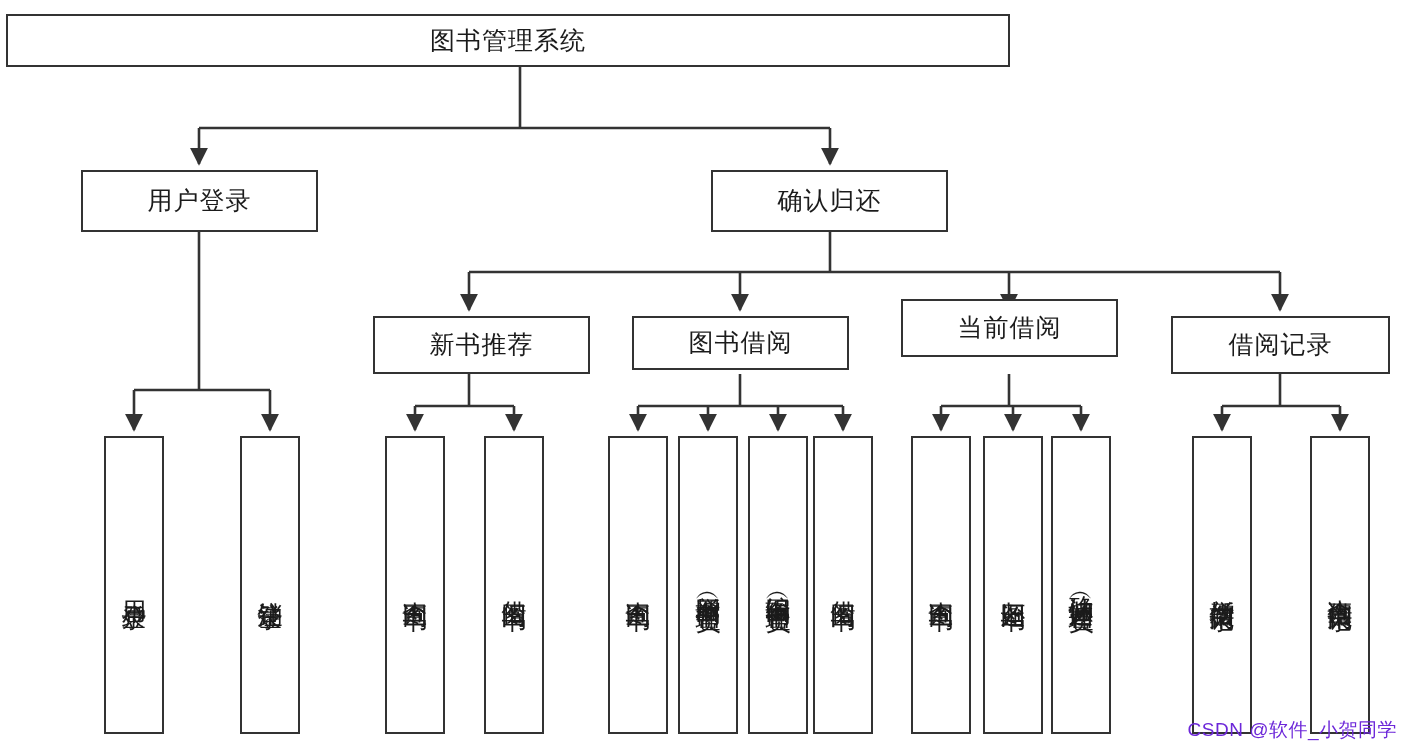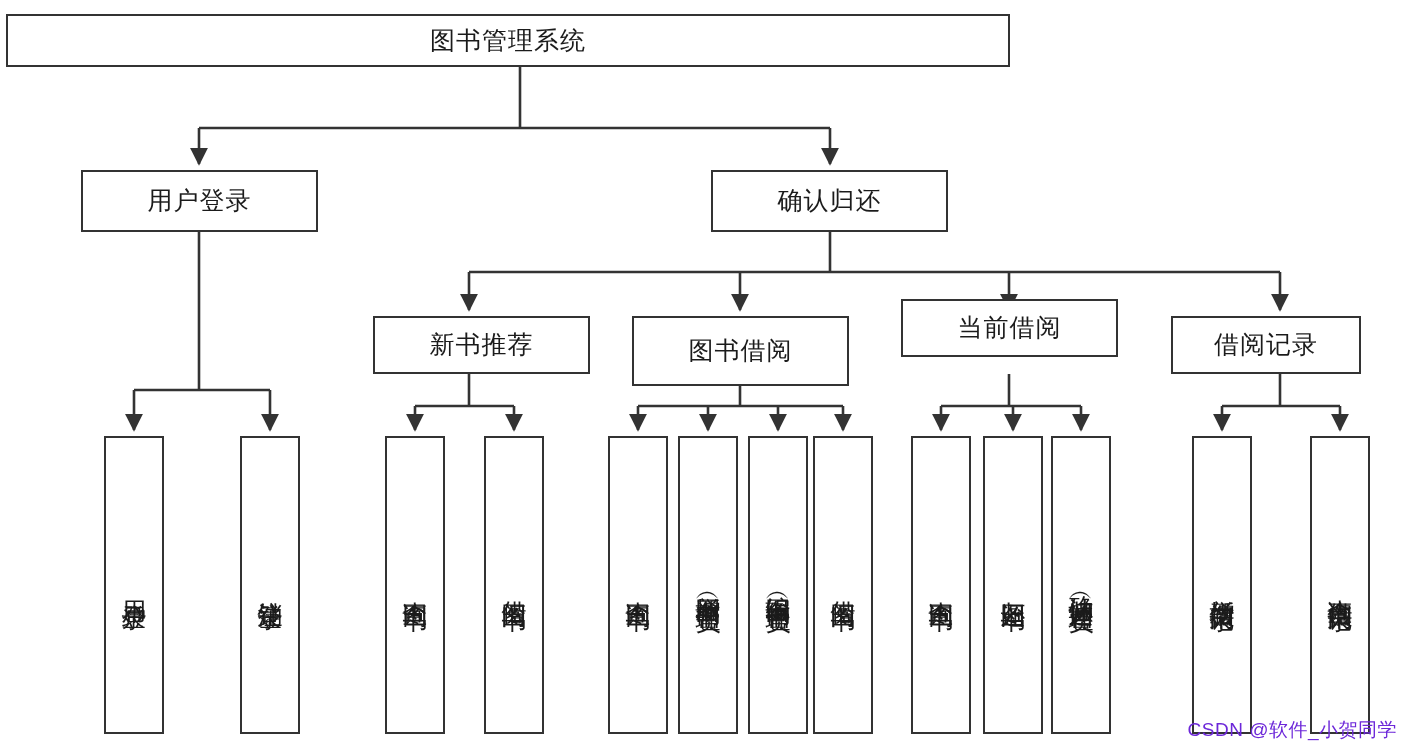--- a/index.html
+++ b/index.html
@@ -128,27 +128,27 @@
   <div class="node node-h" style="left: 81px; top: 170px; width: 237px; height: 62px;">
     <span class="node-label">用户登录</span>
   </div>
   <div class="node node-h" style="left: 711px; top: 170px; width: 237px; height: 62px;">
     <span class="node-label">确认归还</span>
   </div>
 
   <div class="node node-h" style="left: 361px; top: 316px; width: 217px; height: 58px; margin-left: 12px;">
     <span class="node-label">新书推荐</span>
   </div>
-  <div class="node node-h" style="left: 632px; top: 316px; width: 217px; height: 70px;">
+  <div class="node node-h" style="left: 632px; top: 316px; width: 217px; height: 54px;">
     <span class="node-label">图书借阅</span>
   </div>
   <div class="node node-h" style="left: 901px; top: 299px; width: 217px; height: 58px;">
     <span class="node-label">当前借阅</span>
   </div>
-  <div class="node node-h" style="left: 1171px; top: 316px; width: 190px; height: 58px;">
+  <div class="node node-h" style="left: 1171px; top: 316px; width: 219px; height: 58px;">
     <span class="node-label">借阅记录</span>
   </div>
 
   <div class="node node-leaf" style="left: 104px; top: 436px; width: 60px; height: 298px;">
     <span class="node-label">用户登录</span>
   </div>
   <div class="node node-leaf" style="left: 240px; top: 436px; width: 60px; height: 298px;">
     <span class="node-label">注销登录</span>
   </div>
   <div class="node node-leaf" style="left: 385px; top: 436px; width: 60px; height: 298px;">

